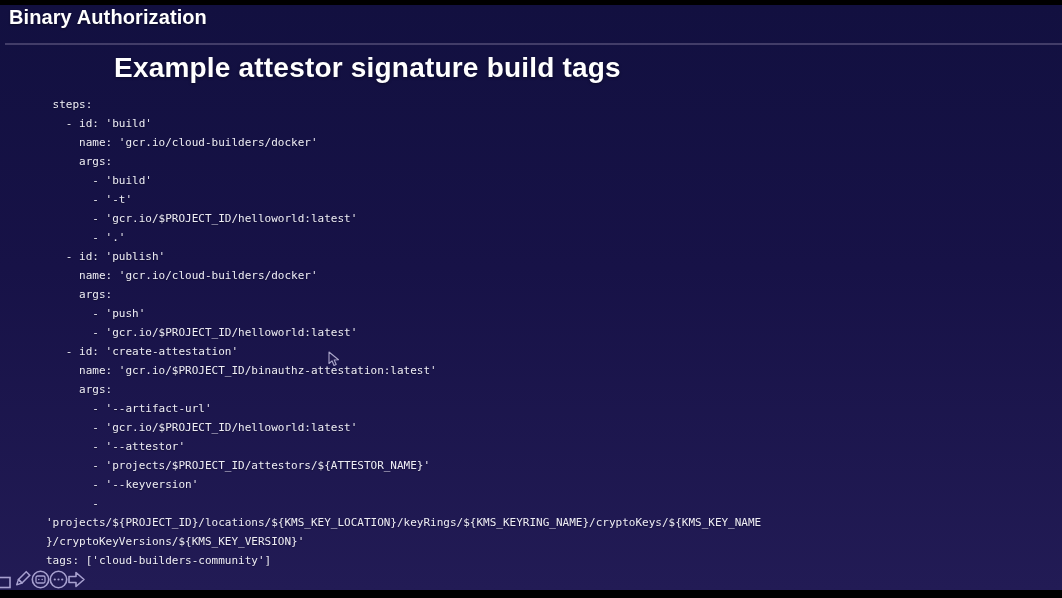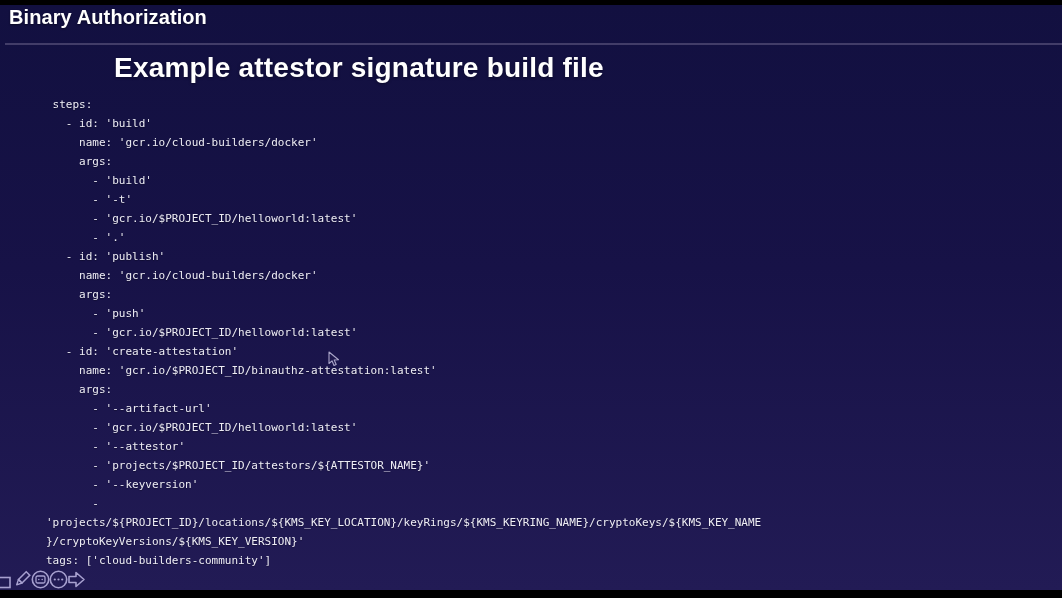--- a/index.html
+++ b/index.html
@@ -48,21 +48,21 @@
 </style>
 </head>
 <body>
 
 <div class="slide">
 
   <div class="kicker">Binary Authorization</div>
 
   <div class="divider"></div>
 
-  <div class="title">Example attestor signature build file</div>
+  <div class="title">Example attestor signature build tags</div>
 
   <pre class="code" id="code-block"><div> steps:</div><div>   - id: 'build'</div><div>     name: 'gcr.io/cloud-builders/docker'</div><div>     args:</div><div>       - 'build'</div><div>       - '-t'</div><div>       - 'gcr.io/$PROJECT_ID/helloworld:latest'</div><div>       - '.'</div><div>   - id: 'publish'</div><div>     name: 'gcr.io/cloud-builders/docker'</div><div>     args:</div><div>       - 'push'</div><div>       - 'gcr.io/$PROJECT_ID/helloworld:latest'</div><div>   - id: 'create-attestation'</div><div>     name: 'gcr.io/$PROJECT_ID/binauthz-attestation:latest'</div><div>     args:</div><div>       - '--artifact-url'</div><div>       - 'gcr.io/$PROJECT_ID/helloworld:latest'</div><div>       - '--attestor'</div><div>       - 'projects/$PROJECT_ID/attestors/${ATTESTOR_NAME}'</div><div>       - '--keyversion'</div><div>       -</div><div>'projects/${PROJECT_ID}/locations/${KMS_KEY_LOCATION}/keyRings/${KMS_KEYRING_NAME}/cryptoKeys/${KMS_KEY_NAME</div><div>}/cryptoKeyVersions/${KMS_KEY_VERSION}'</div><div>tags: ['cloud-builders-community']</div></pre>
 
   <div class="cursor">
     <svg width="12" height="17" viewBox="0 0 12 17">
       <path d="M1 1 L1 12.5 L4 9.8 L6 14.5 L8.2 13.5 L6.2 9 L10.5 8.8 Z" fill="rgba(34,28,80,0.55)" stroke="#aaa5c8" stroke-width="1.1" stroke-linejoin="round"></path>
     </svg>
   </div>
 
   <div class="anno-toolbar">

